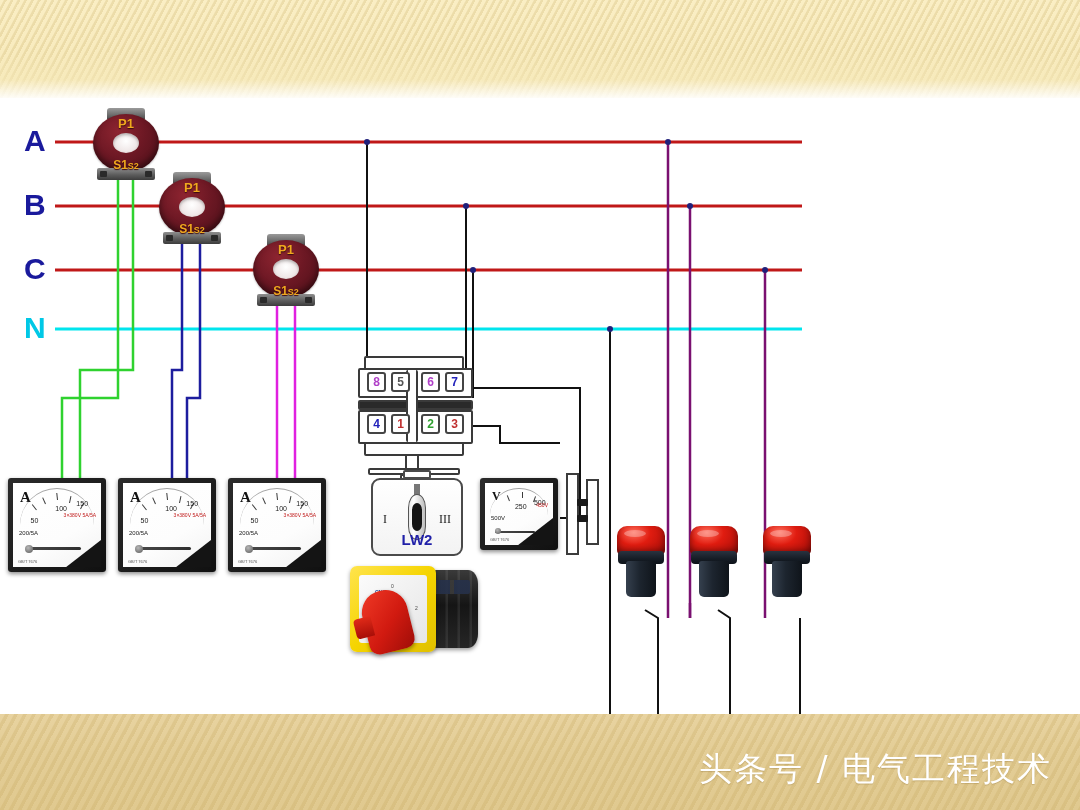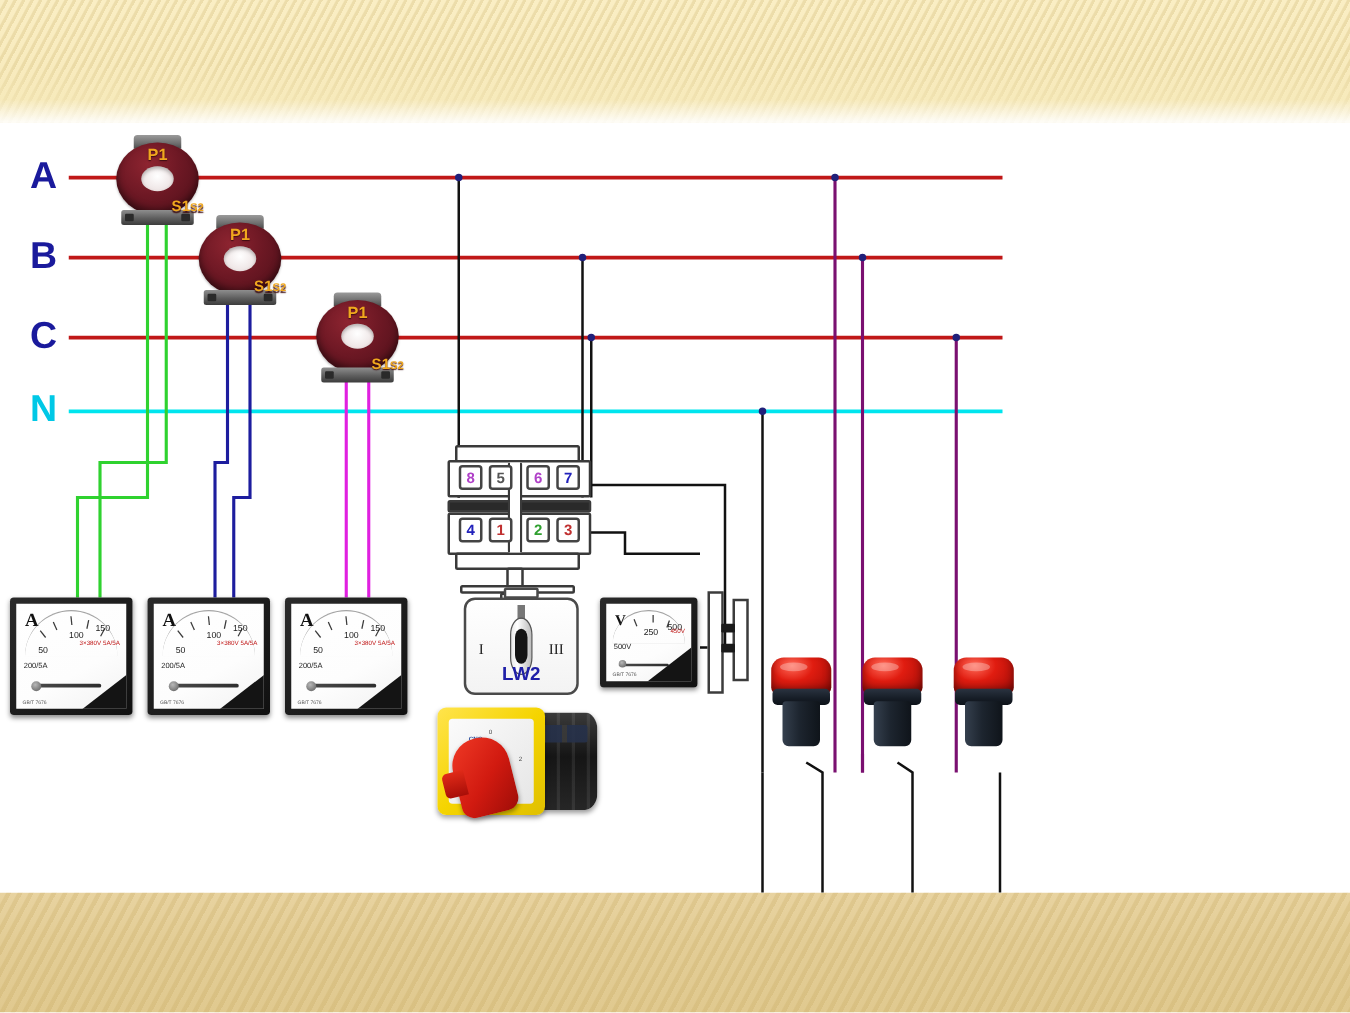--- a/index.html
+++ b/index.html
@@ -161,21 +161,21 @@
     font-weight: bold;
     color: #f0a81e;
     text-shadow: 0 1px 1px #3a0a10;
     font-family: "Liberation Sans", sans-serif;
   }
   .ct-s {
     position: absolute;
     top: 52px;
     left: 0;
     width: 74px;
-    text-align: right;
+    text-align: center;
     font-size: 12px;
     font-weight: bold;
     color: #f0a81e;
     text-shadow: 0 1px 1px #3a0a10;
     font-family: "Liberation Sans", sans-serif;
     white-space: nowrap;
   }
   .ct-s .s2 { font-size: 9px; }
   
   .meter {
@@ -515,20 +515,21 @@
 </style>
 </head>
 <body>
 
 <div id="slide">
 
   <div class="band" id="band-top">
     <div id="band-top-fade"></div>
   </div>
   <div class="band" id="band-bottom"></div>
+  <div id="watermark">头条号 / 电气工程技术</div>
 
   <div id="canvas">
 
     <svg id="wiring" width="1080" height="616">
 
       <line x1="55" y1="44" x2="802" y2="44" stroke="#c01818" stroke-width="3"></line>
       <line x1="55" y1="108" x2="802" y2="108" stroke="#c01818" stroke-width="3"></line>
       <line x1="55" y1="172" x2="802" y2="172" stroke="#c01818" stroke-width="3"></line>
 
       <line x1="55" y1="231" x2="802" y2="231" stroke="#00e5ee" stroke-width="3"></line>

